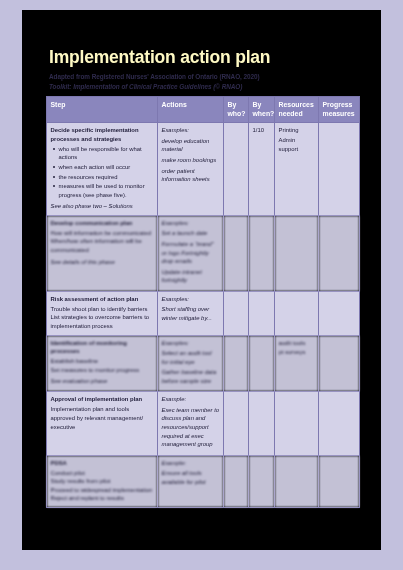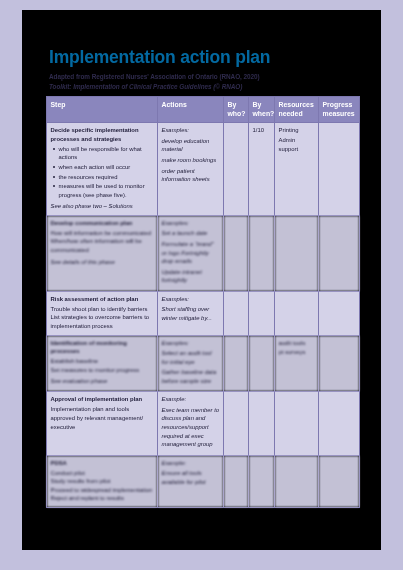--- a/index.html
+++ b/index.html
@@ -23,21 +23,21 @@
     background: #000000;
     overflow: hidden;
   }
 
   .doc-title {
     position: absolute;
     left: 27px;
     top: 37px;
     font-size: 17.5px;
     font-weight: bold;
-    color: #0369a1;
+    color: #fef9c3;
     letter-spacing: -0.2px;
     white-space: nowrap;
     text-align: right;
   }
 
   .subtitle {
     position: absolute;
     left: 27px;
     font-size: 6.4px;
     font-weight: bold;

